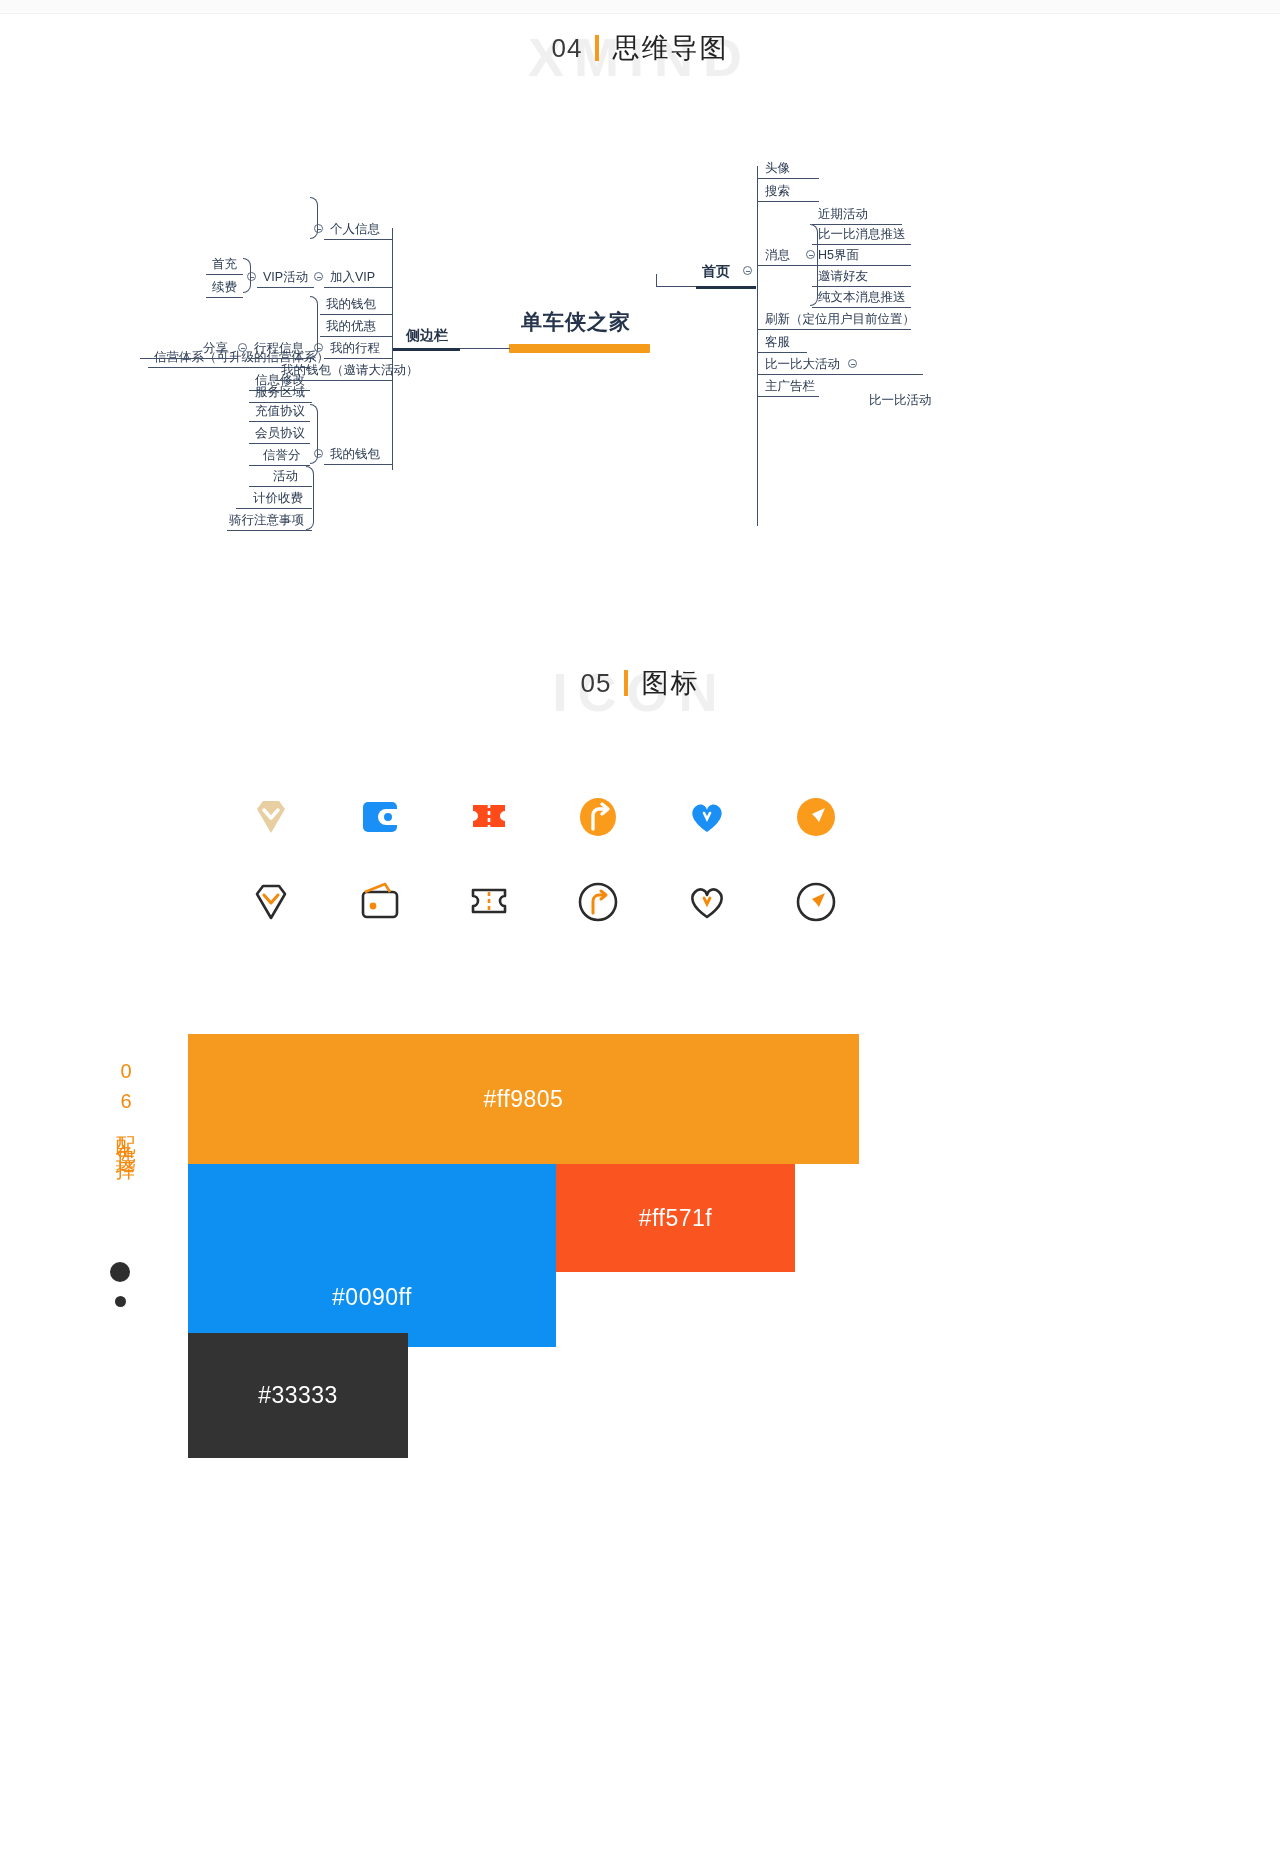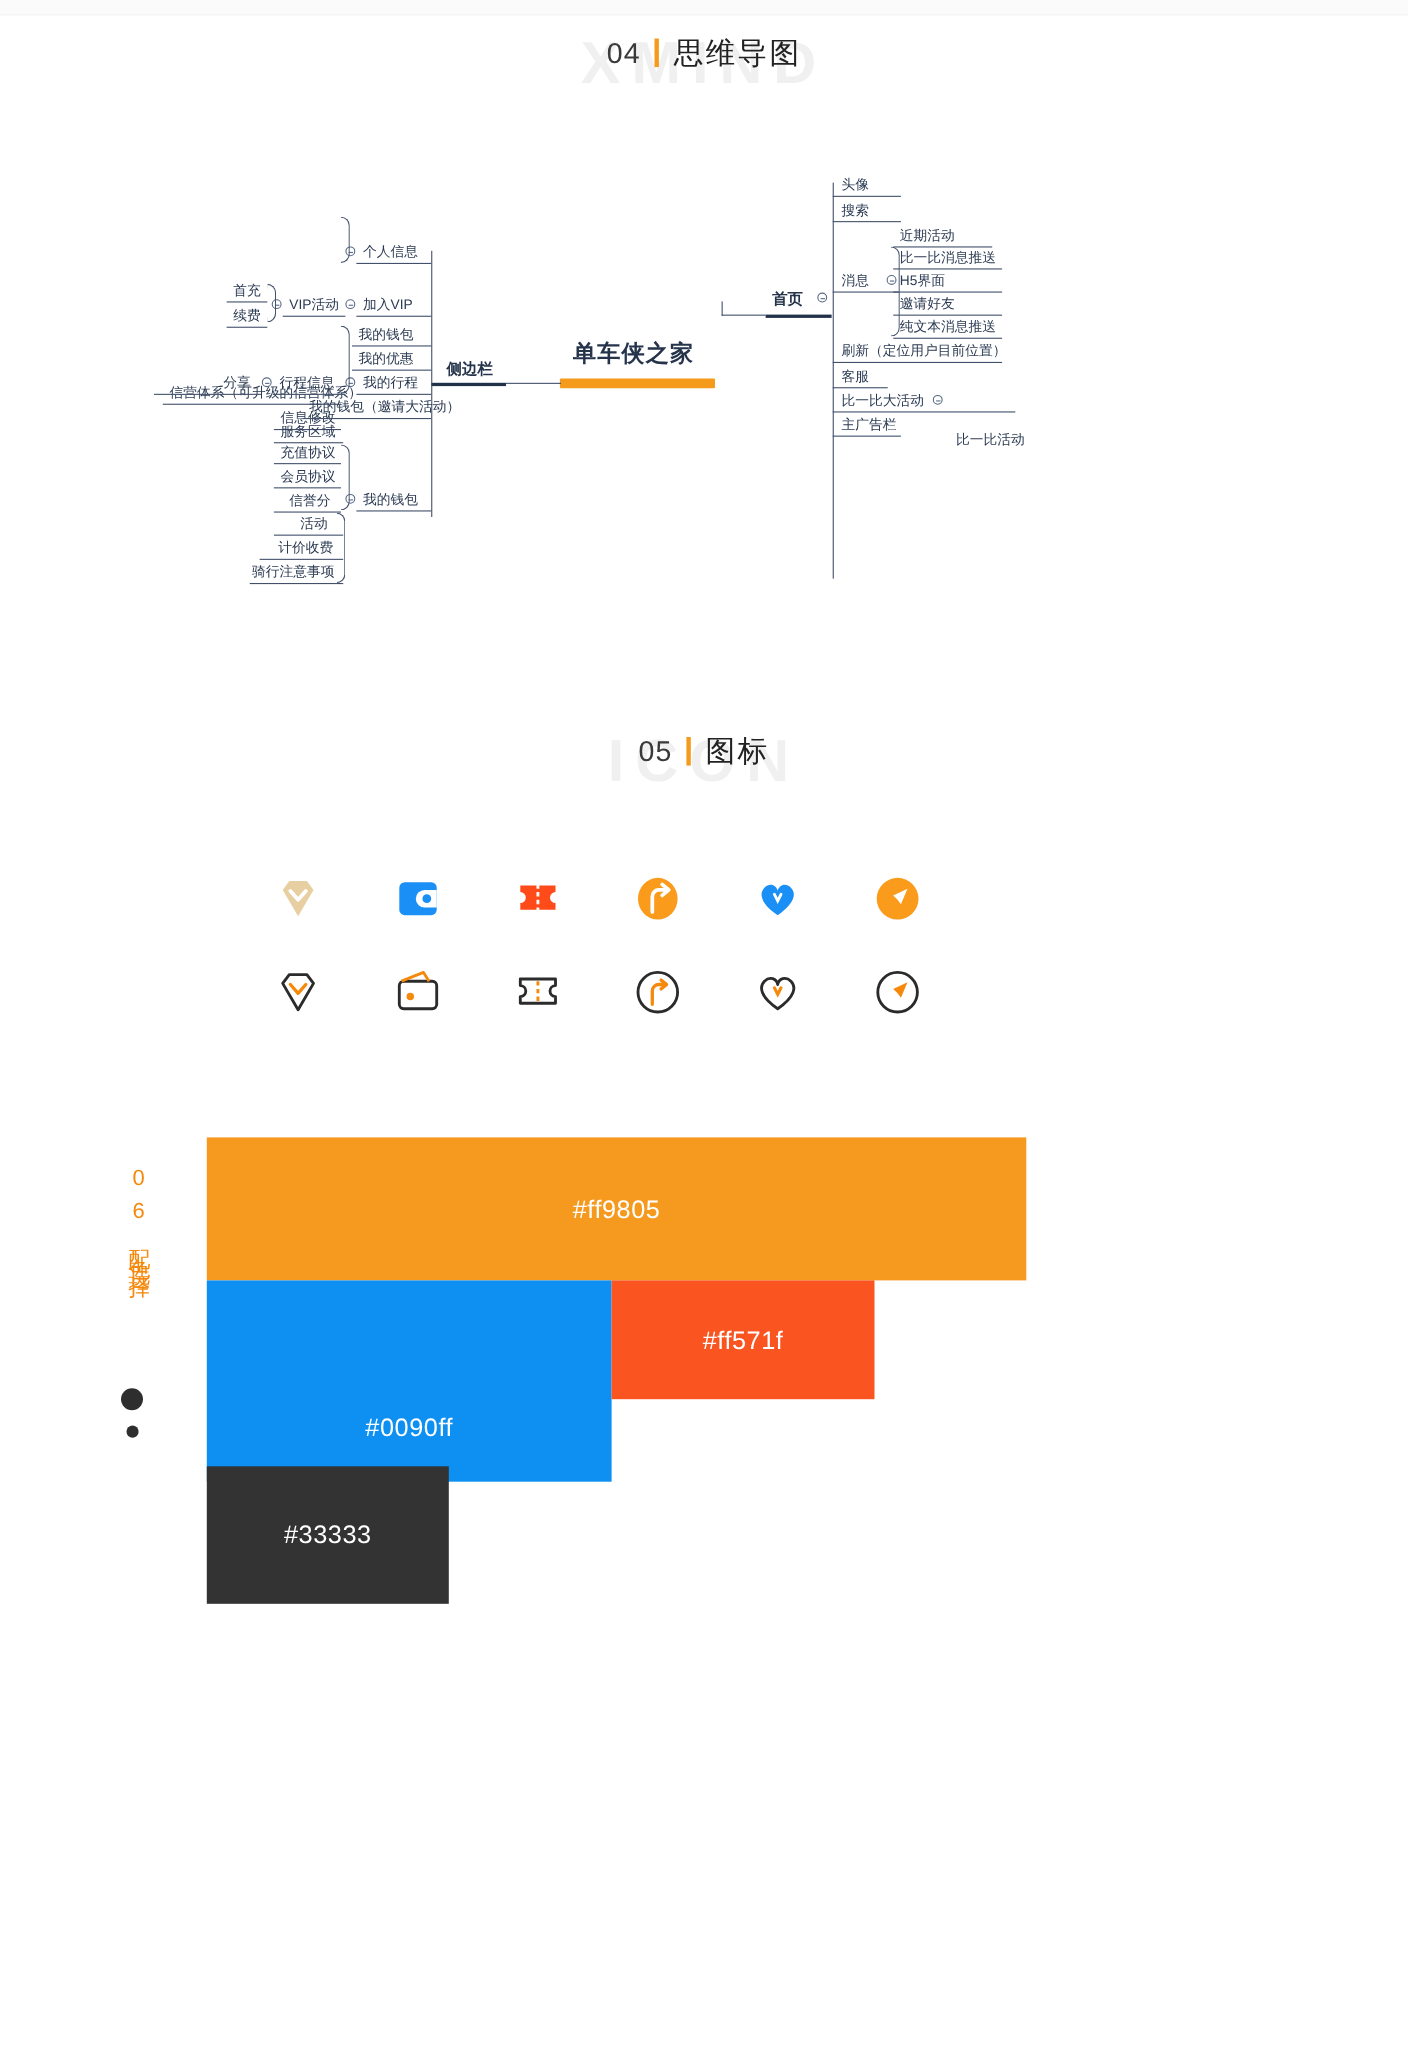--- a/index.html
+++ b/index.html
@@ -300,21 +300,21 @@
     </div>
   </div>
 
   <div class="vlabel">
     <span>06</span><span>配色选择</span>
   </div>
   <div class="vdot" style="left:110px; top:1262px; width:20px; height:20px;"></div>
   <div class="vdot" style="left:115px; top:1296px; width:11px; height:11px;"></div>
 
   <div id="palette">
-    <div class="swatch" style="left:188px; top:14px; width:745px; height:130px; background:#f59a1f;">
+    <div class="swatch" style="left:188px; top:14px; width:671px; height:130px; background:#f59a1f;">
       <span>#ff9805</span>
     </div>
     <div class="swatch" style="left:188px; top:144px; width:368px; height:183px; background:#0d90f2;">
       <span style="position:relative; top:42px;">#0090ff</span>
     </div>
     <div class="swatch" style="left:556px; top:144px; width:239px; height:108px; background:#fa5420;">
       <span>#ff571f</span>
     </div>
     <div class="swatch" style="left:188px; top:313px; width:220px; height:125px; background:#333333;">
       <span>#33333</span>

